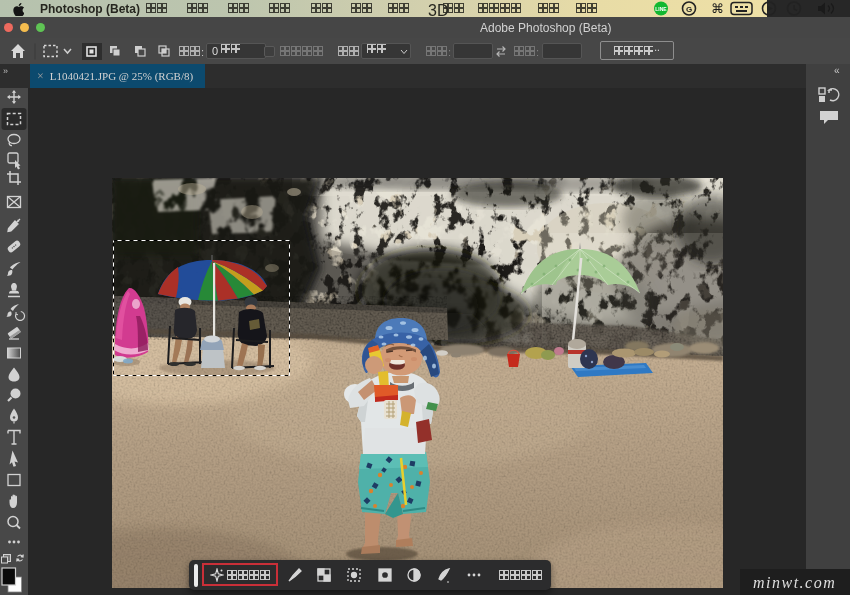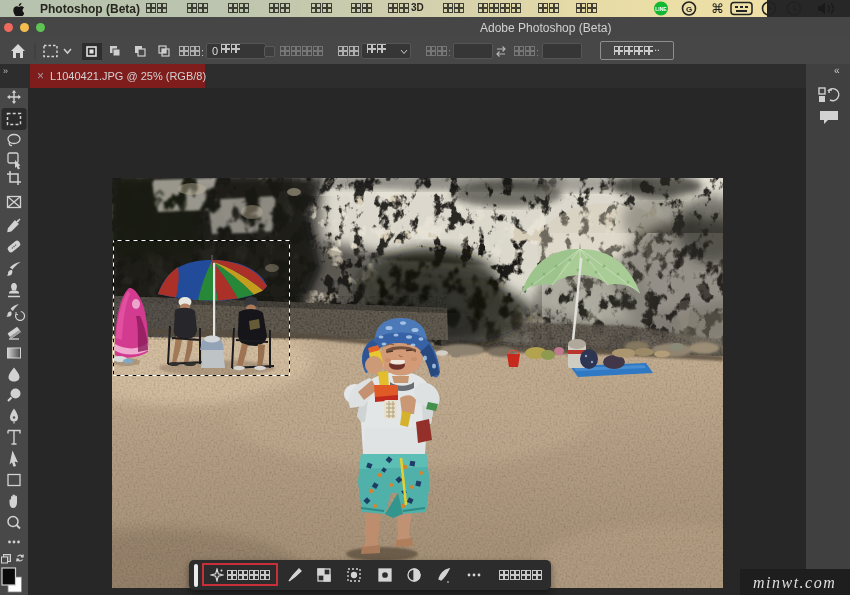--- a/index.html
+++ b/index.html
@@ -16,21 +16,21 @@
 
 #titlebar{left:0;top:17px;width:850px;height:21px;background:#464646;}
 .tl{position:absolute;top:23px;width:9px;height:9px;border-radius:50%;}
 #titletext{position:absolute;left:480px;top:21px;color:#d2d2d2;font-size:12px;}
 
 #optbar{left:0;top:38px;width:850px;height:26px;background:#474747;border-bottom:1px solid #333;}
 .olabel{position:absolute;top:46px;color:#c2c2c2;font-size:11px;}
 .input{position:absolute;top:43px;height:14px;background:#363636;border:1px solid #555;border-radius:2px;color:#dcdcdc;font-size:11px;padding:0 5px;line-height:14px;}
 
 #tabbar{left:0;top:64px;width:850px;height:24px;background:#2d2d2d;}
-#tab{position:absolute;left:30px;top:64px;width:175px;height:24px;background:#7f1d1d;color:#d2d2d2;font-size:11px;line-height:24px;white-space:nowrap;}
+#tab{position:absolute;left:30px;top:64px;width:175px;height:24px;background:#0c4a6e;color:#d2d2d2;font-size:11px;line-height:24px;white-space:nowrap;font-family:Liberation Serif, serif;}
 
 #toolbar{left:0;top:88px;width:28px;height:507px;background:#484848;}
 
 #rpanel{left:806px;top:64px;width:44px;height:531px;background:#404040;}
 
 #photo{left:112px;top:178px;width:611px;height:410px;}
 
 #wmbox{left:740px;top:569px;width:110px;height:26px;background:#1e1e1e;}
 #wmtext{position:absolute;left:753px;top:574px;width:100px;color:#dedede;font-family:"Liberation Serif",serif;font-style:italic;font-size:16px;letter-spacing:1.5px;}
 
@@ -45,21 +45,21 @@
       <path d="M7.6 2.1c.5-.6.9-1.4.8-2.1-.7 0-1.5.5-2 1.1-.4.5-.8 1.3-.7 2 .7.1 1.4-.4 1.9-1zM8.4 3.3c-1.1-.1-2 .6-2.5.6-.5 0-1.3-.6-2.2-.6C2.6 3.3 1.5 4 .9 5 -.3 7.1.6 10.2 1.8 11.9c.6.8 1.2 1.7 2.1 1.7.9 0 1.2-.5 2.2-.5 1 0 1.3.5 2.2.5.9 0 1.5-.8 2.1-1.6.7-1 .9-1.9 1-2-.02-.01-1.8-.7-1.8-2.7 0-1.7 1.4-2.5 1.5-2.6-.8-1.2-2-1.3-2.7-1.4z" fill="#151515"></path>
     </svg>
  <b class="it" style="left:40px;font-size:12px;font-weight:bold;top:2px">Photoshop (Beta)</b>
  <span class="it" style="left:146px"><i class="k"></i><i class="k"></i></span>
  <span class="it" style="left:187px"><i class="k"></i><i class="k"></i></span>
  <span class="it" style="left:228px"><i class="k"></i><i class="k"></i></span>
  <span class="it" style="left:269px"><i class="k"></i><i class="k"></i></span>
  <span class="it" style="left:311px"><i class="k"></i><i class="k"></i></span>
  <span class="it" style="left:351px"><i class="k"></i><i class="k"></i></span>
  <span class="it" style="left:388px"><i class="k"></i><i class="k"></i></span>
- <b class="it" style="left:411px;font-size:10px;top:2px;font-weight:bold">3D</b>
+ <b class="it" style="left:428px;font-size:16px;top:2px;font-weight:normal">3D</b>
  <span class="it" style="left:443px"><i class="k"></i><i class="k"></i></span>
  <span class="it" style="left:478px"><i class="k"></i><i class="k"></i><i class="k"></i><i class="k"></i></span>
  <span class="it" style="left:538px"><i class="k"></i><i class="k"></i></span>
  <span class="it" style="left:576px"><i class="k"></i><i class="k"></i></span>
  <svg class="abs" style="left:652px;top:1px" width="186" height="15" viewBox="0 0 186 15">
    <circle cx="9" cy="7.5" r="7" fill="#12b830"></circle>
       <text x="9" y="10" font-size="5" fill="#fff" text-anchor="middle" font-weight="bold">LINE</text>
    <circle cx="37" cy="7.5" r="6.5" fill="none" stroke="#222" stroke-width="1.6"></circle>
       <text x="37" y="10.5" font-size="8" fill="#222" text-anchor="middle" font-weight="bold">G</text>
    <text x="59" y="12" font-size="13" fill="#1a1a1a">⌘</text>

